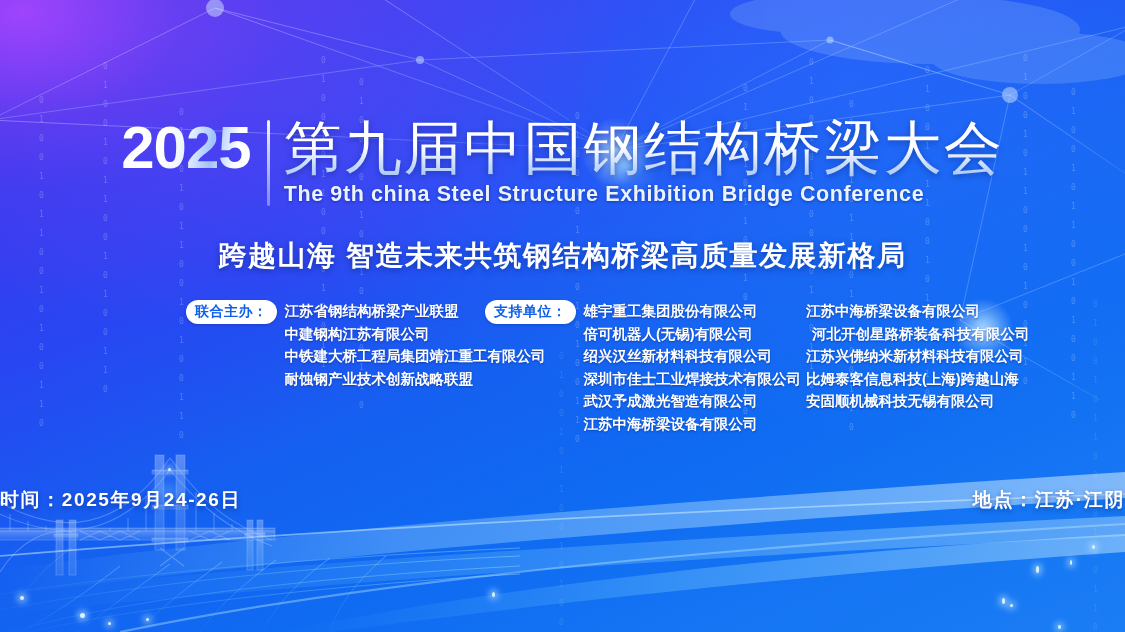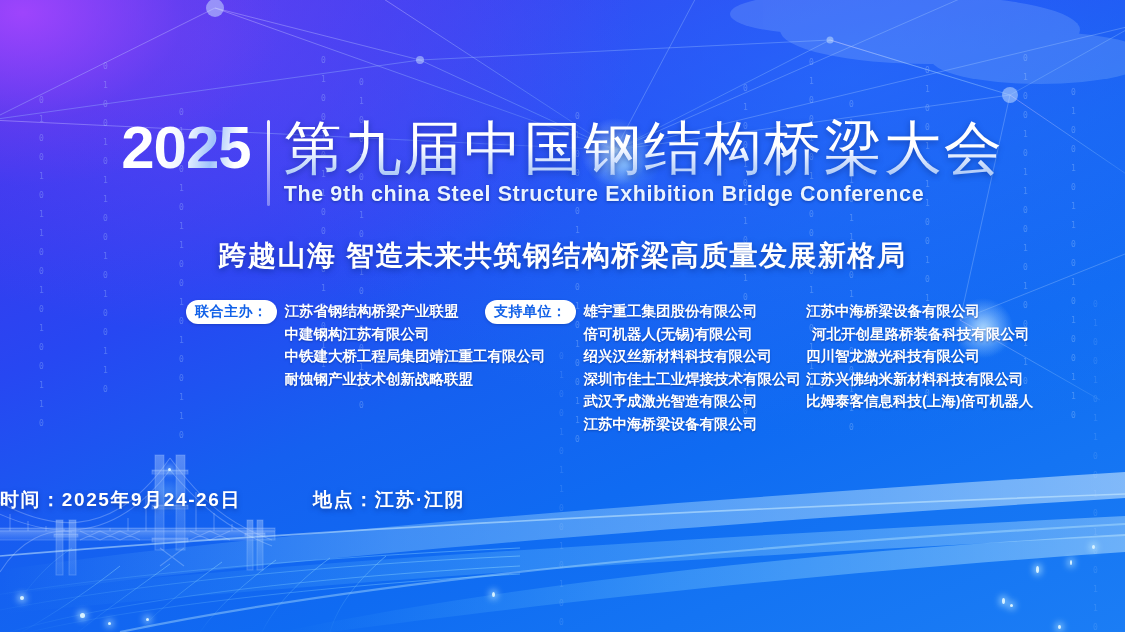--- a/index.html
+++ b/index.html
@@ -113,21 +113,21 @@
   .line{
     font-size:14.5px;font-weight:bold;
     color:#ffffff;line-height:22.5px;
     white-space:nowrap;
     text-shadow:0 1px 2px rgba(6,34,120,.5);
   }
   .line.indent{padding-left:6px;}
 
   .footer{
     position:absolute;left:0;right:0;top:487px;
-    display:flex;justify-content:flex-start;align-items:center;
+    display:flex;justify-content:space-between;align-items:center;
     gap:72px;
   }
   .foot-item{
     font-size:19px;font-weight:bold;letter-spacing:1.6px;
     color:#ffffff;
     text-shadow:0 2px 5px rgba(5,35,125,.55);
     white-space:nowrap;
   }
 </style>
 </head>
@@ -337,23 +337,23 @@
             <div class="line">武汉予成激光智造有限公司</div>
             <div class="line">江苏中海桥梁设备有限公司</div>
           </div>
         </div>
       </div>
 
       <div class="col col-right">
         <div class="lines">
           <div class="line">江苏中海桥梁设备有限公司</div>
           <div class="line indent">河北开创星路桥装备科技有限公司</div>
-          <div class="line">四川智龙激光科技有限公司</div>
           <div class="line">江苏兴佛纳米新材料科技有限公司</div>
-          <div class="line">比姆泰客信息科技(上海)倍可机器人</div>
+          <div class="line">比姆泰客信息科技(上海)跨越山海</div>
+          <div class="line">安固顺机械科技无锡有限公司</div>
         </div>
       </div>
 
     </div>
 
     <div class="footer">
       <div class="foot-item">
         <span>时间：</span><span>2025年9月24-26日</span>
       </div>
       <div class="foot-item">

